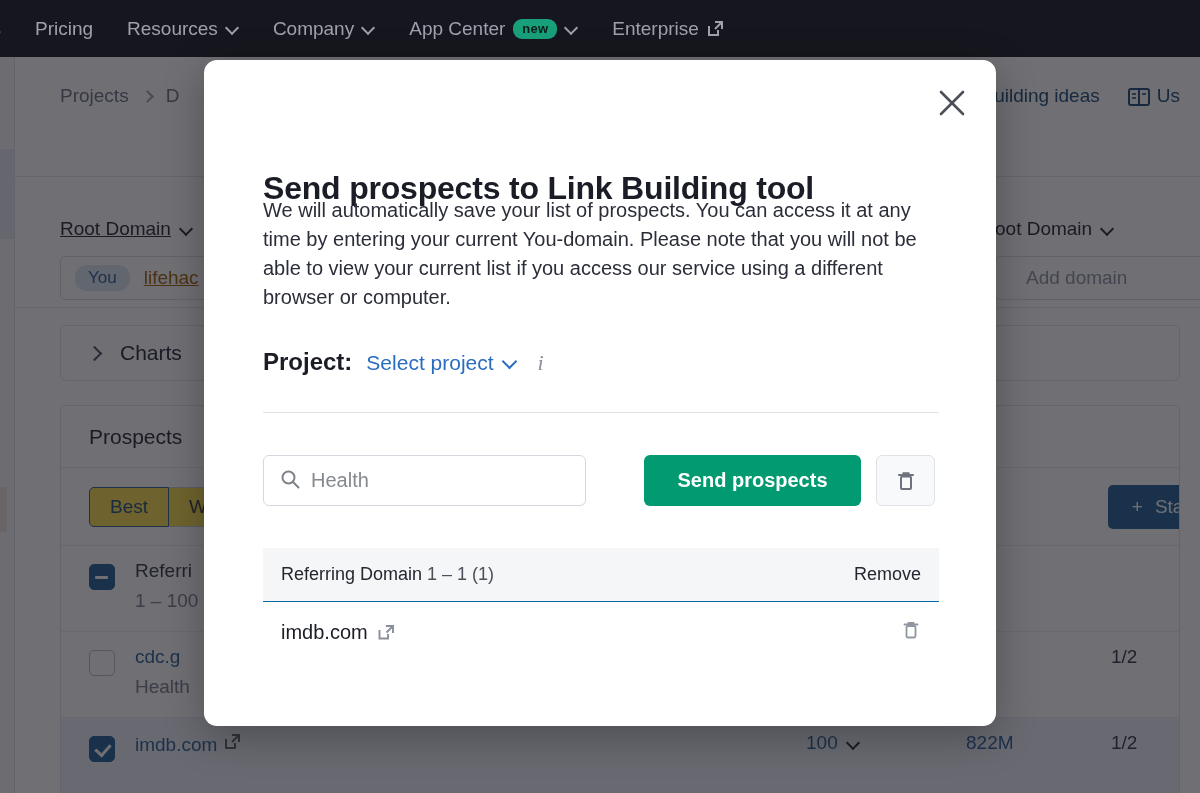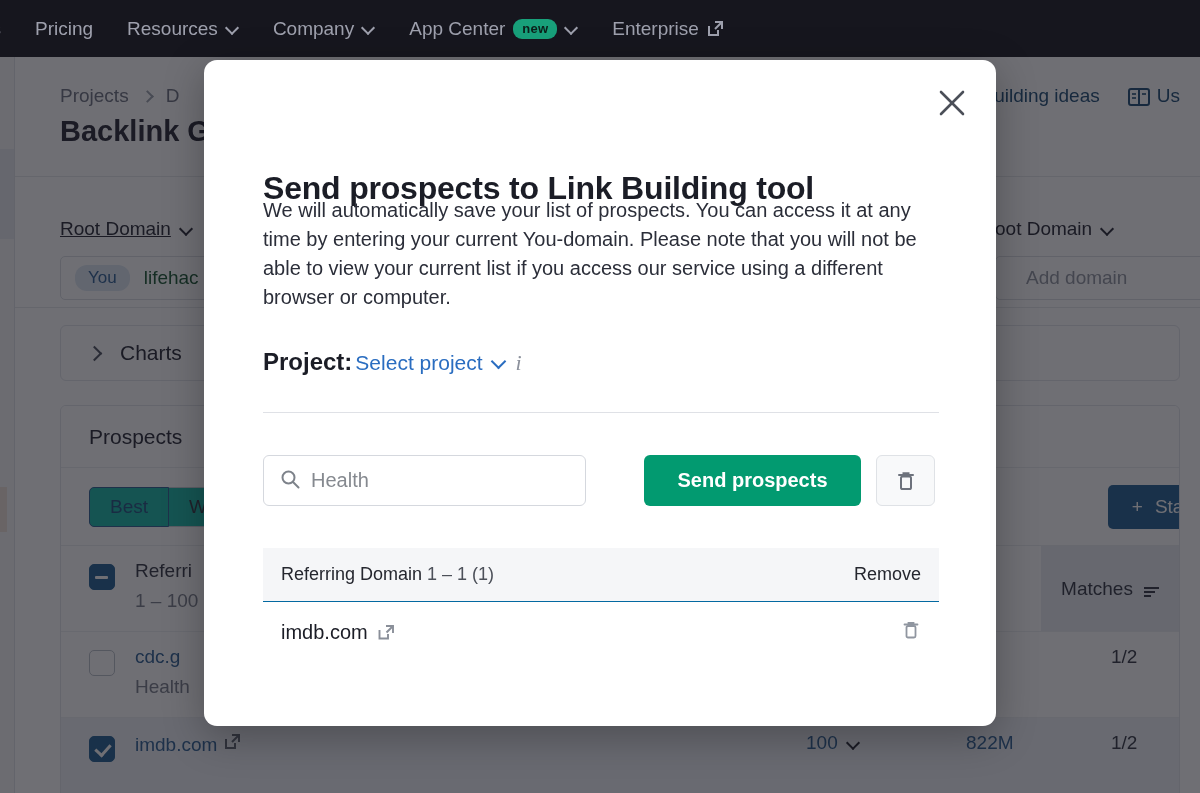--- a/index.html
+++ b/index.html
@@ -185,21 +185,21 @@
     width: 600px; height: 44px;
     border: 1px solid #dadde3; border-radius: 5px;
     display: flex; align-items: center; padding-left: 14px; gap: 14px;
     background: #fff;
   }
   .you-pill {
     background: #dce6f2; color: #2a5d92;
     font-size: 17px; border-radius: 12px; padding: 4px 13px 5px;
     line-height: 1;
   }
-  .you-val { font-size: 19px; color: #14532d; }
+  .you-val { font-size: 19px; color: #a16207; text-decoration: underline; }
   .add-dom-field {
     position: absolute; top: 78px; left: 980px;
     width: 320px; height: 44px;
     border: 1px solid #dadde3; border-radius: 5px;
     display: flex; align-items: center; padding-left: 30px;
     background: #fff;
     font-size: 19px; color: #8e939e;
   }
   .charts-box {
     position: absolute; top: 268px; left: 45px;
@@ -234,21 +234,21 @@
   .pp-title { font-size: 21px; font-weight: 400; color: #222430; }
   .pp-toolbar {
     height: 78px; display: flex; align-items: center;
     padding-left: 28px; gap: 0;
     border-bottom: 1px solid #e9ecef;
     position: relative;
   }
   .seg {
     height: 40px; border: 1px solid #c9ced6;
     display: flex; align-items: center; padding: 0 20px;
-    font-size: 19px; color: #30343f; background: #14b8a6;
+    font-size: 19px; color: #30343f; background: #fde047;
   }
   .seg.first { border-radius: 5px 0 0 5px; border-color: #2a5d92; color: #1f4e7e; }
   .seg.mid { border-left: none; }
   .sel-box {
     position: absolute; right: 200px; top: 19px;
     width: 56px; height: 40px; border: 1px solid #c9ced6; border-radius: 5px;
     display: flex; align-items: center; justify-content: center; background: #fff;
   }
   .start-btn {
     position: absolute; right: -40px; top: 17px;
@@ -327,21 +327,21 @@
     letter-spacing: -0.2px;
     white-space: nowrap;
   }
   .modal-body {
     position: absolute; top: 136px; left: 59px;
     width: 676px;
     font-size: 20px; line-height: 29px; color: #2b2e39;
   }
   .project-line {
     position: absolute; top: 288px; left: 59px;
-    display: flex; align-items: baseline; gap: 3px;
+    display: flex; align-items: baseline; gap: 14px;
     white-space: nowrap;
   }
   .project-lbl { font-size: 24px; font-weight: 700; color: #1b1d26; }
   .project-sel {
     font-size: 21px; color: #2a6dc0; cursor: pointer;
     display: inline-flex; align-items: center; gap: 9px;
   }
   .blue-chev { display: inline-block; width: 14px; height: 14px; position: relative; }
   .blue-chev::before {
     content: ""; position: absolute; left: 1px; top: 0;
@@ -427,21 +427,20 @@
     <div class="bg-rail"></div>
 
     <div class="bg-main">
 
       <div class="bg-header">
         <div class="bg-breadcrumb">
           <span>Projects</span>
           <span class="bc-sep"></span>
           <span>D</span>
         </div>
-        <div class="bg-title">Backlink G</div>
         <div class="bg-headright">
           <span>uilding ideas</span>
           <span>
             <span class="book-ico">
               <svg width="22" height="18" viewBox="0 0 22 18">
                   <rect x="1" y="1" width="20" height="16" rx="2" fill="none" stroke="#1a4971" stroke-width="2"></rect>
                   <line x1="11" y1="1" x2="11" y2="17" stroke="#1a4971" stroke-width="2"></line>
                   <line x1="4" y1="6" x2="8" y2="6" stroke="#1a4971" stroke-width="1.6"></line>
                   <line x1="4" y1="10" x2="8" y2="10" stroke="#1a4971" stroke-width="1.6"></line>
                   <line x1="14" y1="6" x2="18" y2="6" stroke="#1a4971" stroke-width="1.6"></line>
@@ -486,30 +485,20 @@
             <span>+</span>
             <span>Start</span>
           </div>
         </div>
 
         <div class="pp-row hdr">
           <div class="cb ind"></div>
           <div class="rowtxt">
             <div class="l1">Referri</div>
             <div class="l2">1 – 100</div>
-          </div>
-          <div class="matches-cell">
-            <span>Matches</span>
-            <span class="sort-ico">
-              <svg width="18" height="14" viewBox="0 0 18 14">
-                  <line x1="1" y1="3" x2="16" y2="3" stroke="#30343f" stroke-width="2"></line>
-                  <line x1="1" y1="7" x2="12" y2="7" stroke="#30343f" stroke-width="2"></line>
-                  <line x1="1" y1="11" x2="8" y2="11" stroke="#30343f" stroke-width="2"></line>
-                </svg>
-            </span>
           </div>
 
         </div>
 
         <div class="pp-row">
           <div class="cb"></div>
           <div class="rowtxt">
             <div class="l1 link">cdc.g</div>
             <div class="l2">Health</div>
           </div>

